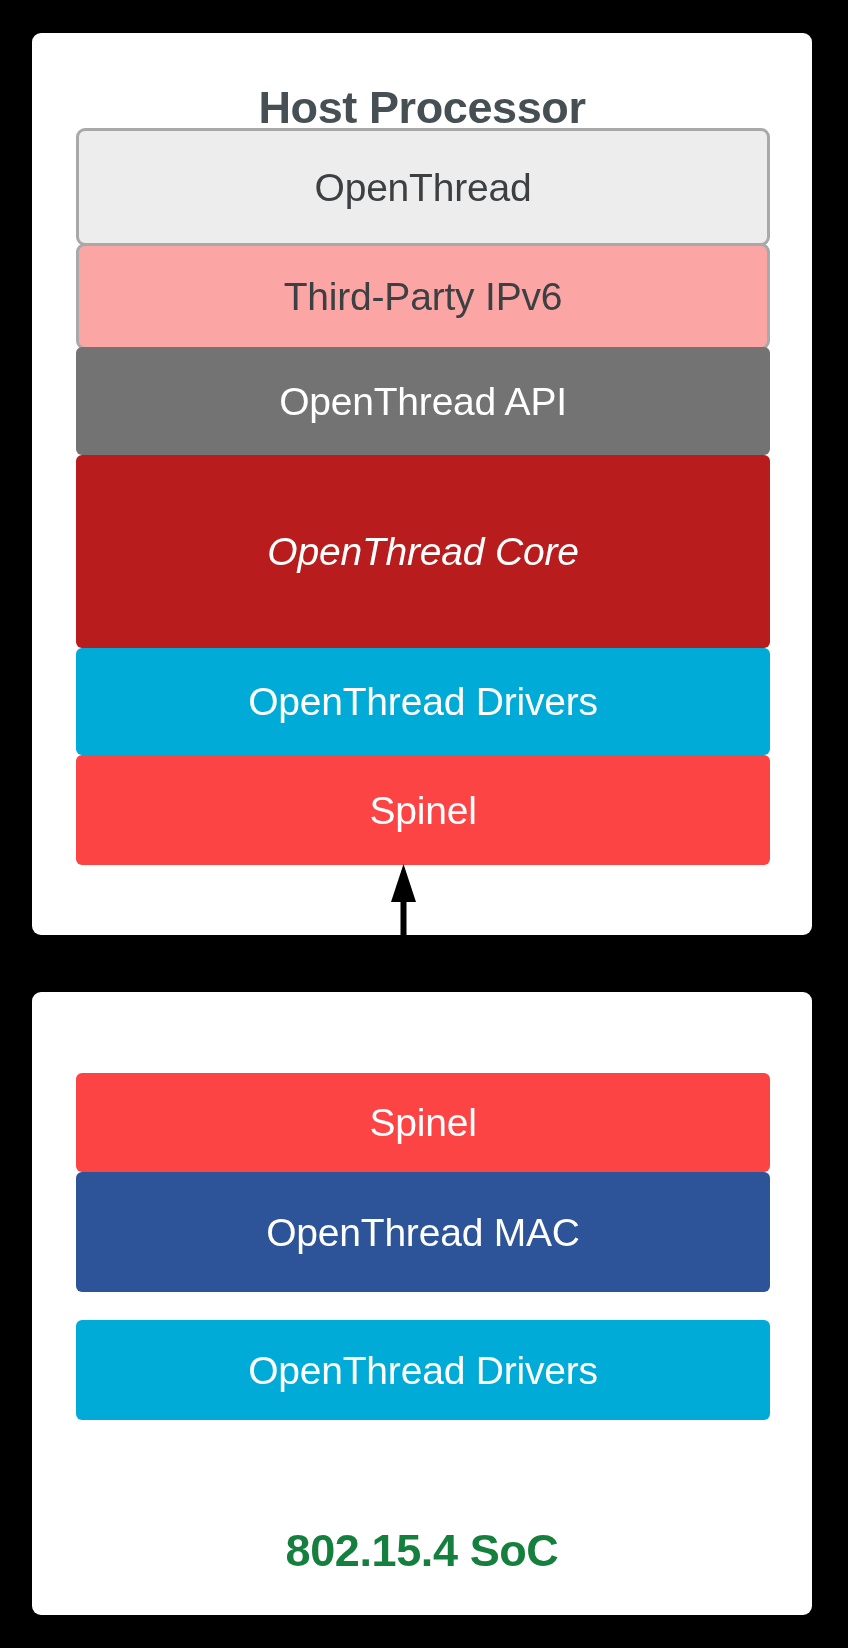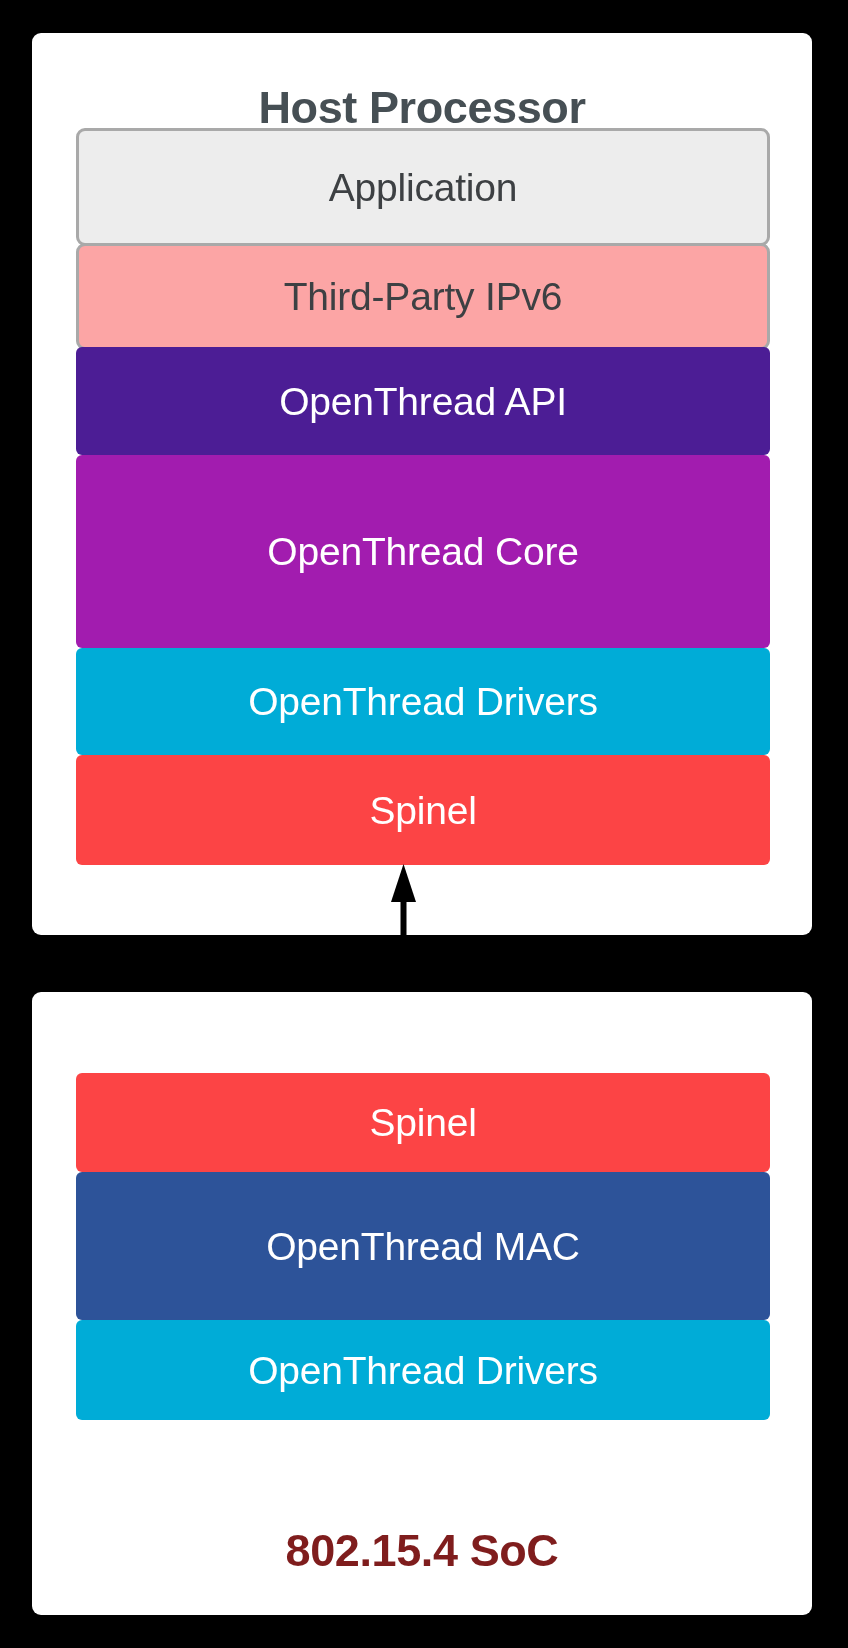--- a/index.html
+++ b/index.html
@@ -96,21 +96,21 @@
   
   #layer-application  { top: 95px;  height: 118px; }
   #layer-thirdparty   { top: 210px; height: 107px; }
   #layer-ot-api       { top: 314px; height: 108px; }
   #layer-ot-core      { top: 422px; height: 193px; }
   #layer-ot-drivers   { top: 615px; height: 107px; }
   #layer-spinel       { top: 722px; height: 110px; }
 
   
   #layer-soc-spinel      { top: 81px;  height: 99px;  }
-  #layer-soc-ot-mac      { top: 180px; height: 148px; }
+  #layer-soc-ot-mac      { top: 180px; height: 120px; }
   #layer-soc-ot-drivers  { top: 328px; height: 100px; }
 
   
   #connector {
     position: absolute;
     left: 340px;
     top: 862px;
     width: 130px;
     height: 208px;
   }
@@ -121,32 +121,32 @@
 </head>
 <body>
 
 <div class="diagram" style="background: rgb(0, 0, 0); border-radius: 30px;">
 
   <div class="card" id="card-host" style="background: rgb(255, 255, 255);">
 
     <div class="card-title" id="title-host" style="color: rgb(70, 79, 84);">Host Processor</div>
 
     <div class="layer grey" id="layer-application" style="background: rgb(237, 237, 237); border-color: rgb(169, 169, 169); color: rgb(61, 64, 67);">
-      <span class="layer-label">Application</span>
+      <span class="layer-label">OpenThread</span>
     </div>
 
     <div class="layer grey" id="layer-thirdparty" style="background: #fca5a5; border-color: rgb(169, 169, 169); color: rgb(61, 64, 67);">
       <span class="layer-label">Third-Party IPv6</span>
     </div>
 
-    <div class="layer cyan" id="layer-ot-api" style="background: #4c1d95; color: rgb(255, 255, 255);">
+    <div class="layer cyan" id="layer-ot-api" style="background: #737373; color: rgb(255, 255, 255);">
       <span class="layer-label">OpenThread API</span>
     </div>
 
-    <div class="layer navy" id="layer-ot-core" style="background: #a21caf; color: rgb(255, 255, 255);">
+    <div class="layer navy" id="layer-ot-core" style="background: #b91c1c; color: rgb(255, 255, 255); font-style: italic;">
       <span class="layer-label">OpenThread Core</span>
     </div>
 
     <div class="layer cyan" id="layer-ot-drivers" style="background: rgb(0, 172, 215); color: rgb(255, 255, 255);">
       <span class="layer-label">OpenThread Drivers</span>
     </div>
 
     <div class="layer red" id="layer-spinel" style="background: rgb(252, 68, 69); color: rgb(255, 255, 255);">
       <span class="layer-label">Spinel</span>
     </div>
@@ -171,17 +171,17 @@
     </div>
 
     <div class="layer navy" id="layer-soc-ot-mac" style="background: rgb(45, 83, 153); color: rgb(255, 255, 255);">
       <span class="layer-label">OpenThread MAC</span>
     </div>
 
     <div class="layer cyan" id="layer-soc-ot-drivers" style="background: rgb(0, 172, 215); color: rgb(255, 255, 255);">
       <span class="layer-label">OpenThread Drivers</span>
     </div>
 
-    <div class="card-title" id="title-soc" style="color: #7f1d1d; margin-top: 20px;">802.15.4 SoC</div>
+    <div class="card-title" id="title-soc" style="color: #15803d; margin-top: 20px;">802.15.4 SoC</div>
 
   </div>
 
 </div>
 
 </body></html>

